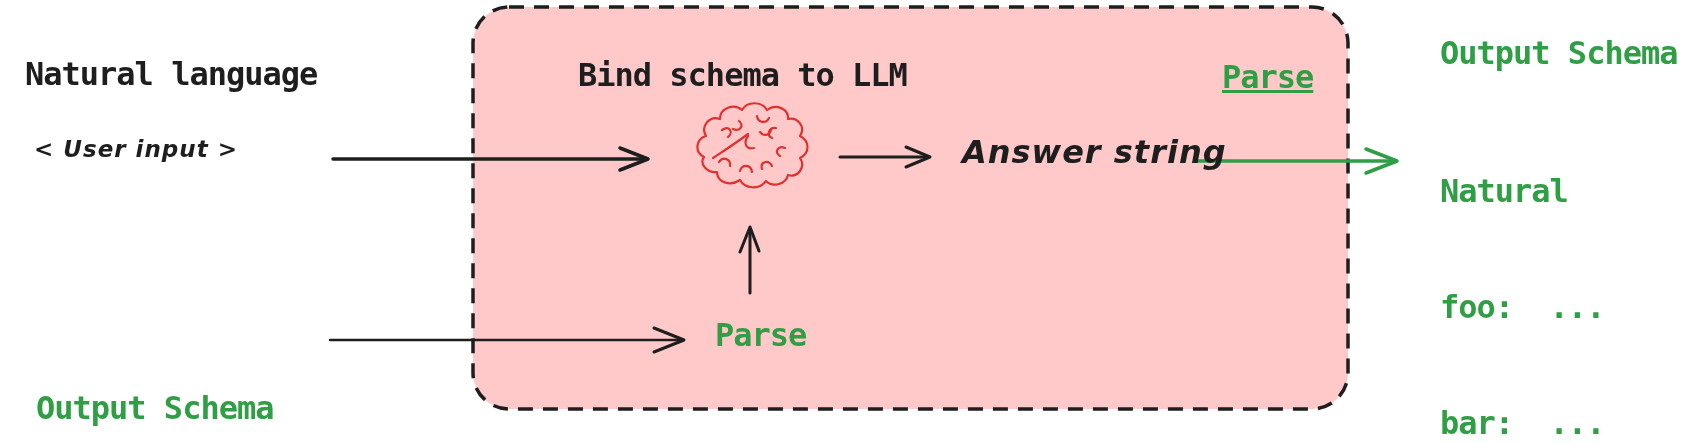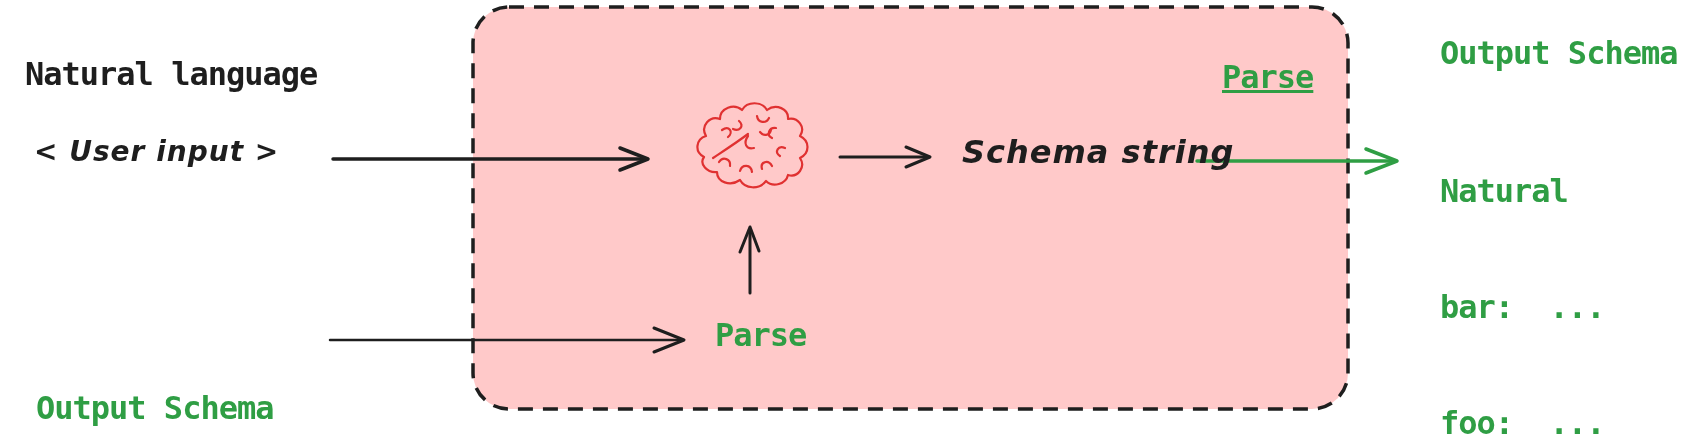--- a/index.html
+++ b/index.html
@@ -86,36 +86,37 @@
       <path d="M 785 148 c -7 -3 -11 4 -5 8"></path>
       <path d="M 772 166 c -4 -7 -12 -4 -10 3"></path>
       <path d="M 752 172 c -1 -8 -10 -8 -12 -1"></path>
       <path d="M 730 166 c 1 -7 -7 -10 -11 -4"></path>
       <path d="M 760 132 c 4 5 11 3 11 -3"></path>
     </g>
   </svg>
 
   <div class="lbl code black" style="left:10px;top:58px;margin-left:15px;">Natural language</div>
 
-  <div class="lbl hand black" style="left:34px;top:138px;font-size:28px;">&lt; User input &gt;</div>
+  <div class="lbl hand black" style="left:34px;top:138px;font-size:23px;">&lt; User input &gt;</div>
 
   <div class="schema-block code green" style="left:36px;top:312px;">
     <div class="line">Output Schema</div>
     
     
   </div>
 
+  <div class="lbl code black" style="left:578px;top:59px;">Bind schema to LLM</div>
 
   <div class="lbl code green" style="left:1222px;top:61px;text-decoration:underline;">Parse</div>
 
-  <div class="lbl hand black" style="left:962px;top:136px;font-size:32px;">Schema string</div>
+  <div class="lbl hand black" style="left:962px;top:136px;font-size:32px;">Answer string</div>
 
   <div class="lbl code green" style="left:715px;top:319px;">Parse</div>
 
   <div class="lbl code green" style="left:1440px;top:37px;">Output Schema</div>
 
   <div class="schema-block code green" style="left:1440px;top:95px;">
     <div class="line">Natural</div>
+    <div class="line">foo:  ...</div>
     <div class="line">bar:  ...</div>
-    <div class="line">foo:  ...</div>
   </div>
 
 </div>
 
 </body></html>

